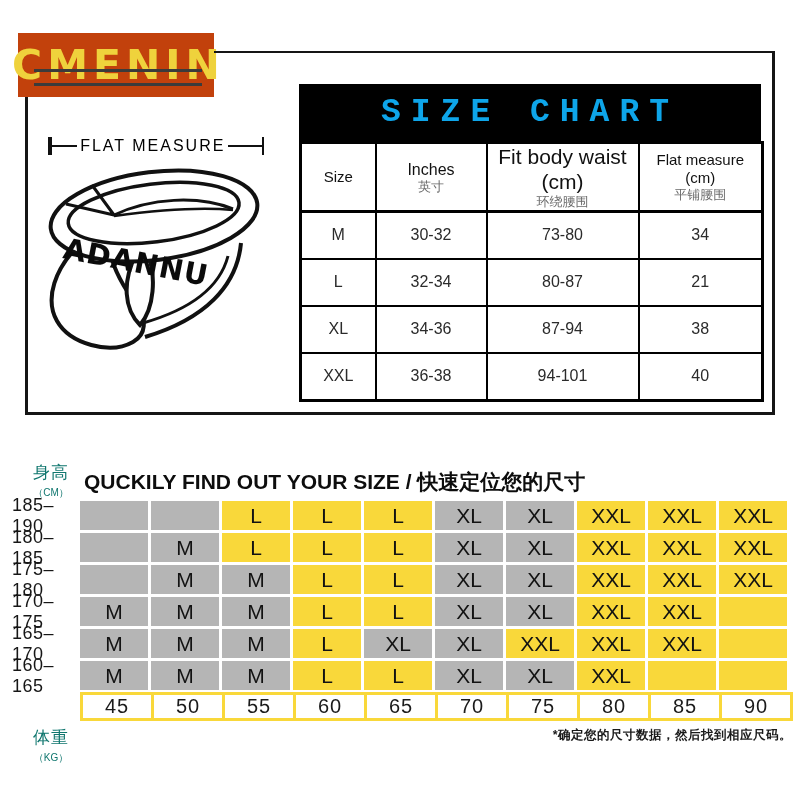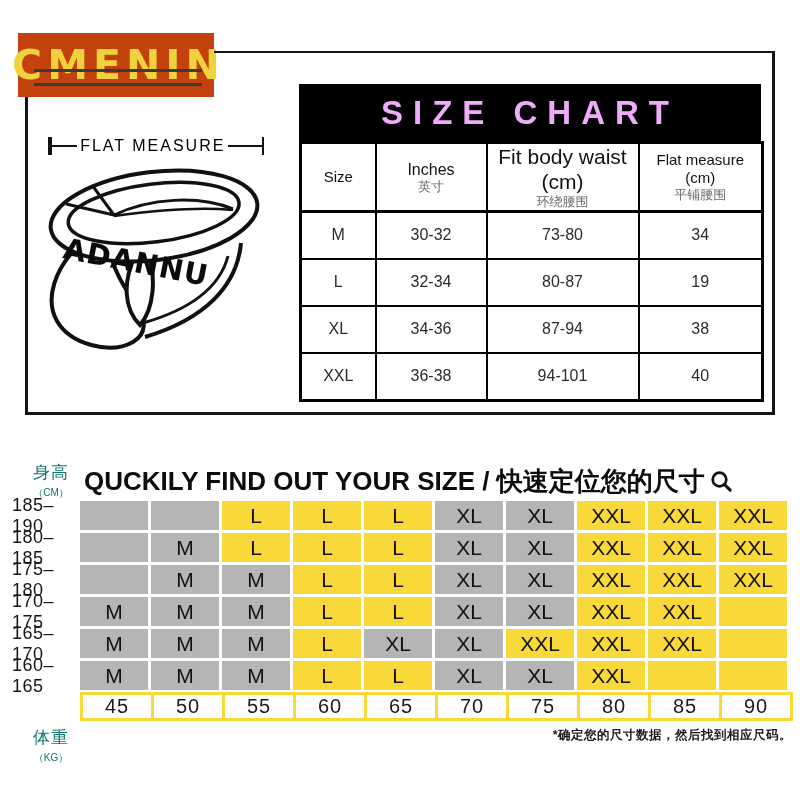--- a/index.html
+++ b/index.html
@@ -39,23 +39,23 @@
   .fm-line.a { flex:0.75; }
   .fm-line.b { flex:1; }
   .fm-text { font-size:16px; letter-spacing:2px; white-space:nowrap; padding:0 3px; color:#000000; }
 
   
   .underwear { position:absolute; left:28px; top:158px; }
 
   
   .panel { position:absolute; left:299px; top:84px; width:462px; }
   .banner {
-    height:57px; background:#000; color:#f0abfc;
+    height:57px; background:#000; color:#0ea5e9;
     display:flex; align-items:center; justify-content:center;
-    font-family:Liberation Sans, sans-serif; font-weight:bold;
+    font-family:Liberation Mono, monospace; font-weight:bold;
     font-size:33px; letter-spacing:10px; white-space:nowrap;
   }
   table.schart { width:462px; border-collapse:collapse; table-layout:fixed; background:#fff; border:3px solid #000; }
   table.schart th, table.schart td { border:2px solid #000; text-align:center; vertical-align:middle; padding:0; }
   table.schart thead th { height:47px; border-bottom:3px solid #000; font-weight:normal; }
   table.schart td { height:45px; font-size:16px; color:#2b2b2b; }
   .h-en { font-size:15px; color:#111; line-height:1.2; }
   th.col-1 .h-en { font-size:16px; }
   th.col-2 .h-en { font-size:21px; }
   .h-cn { font-size:13px; color:#6b6b6b; line-height:1.2; }
@@ -63,21 +63,21 @@
   
   .axis-label { position:absolute; width:54px; text-align:center; color:#0f766e; }
   .axis-main { font-size:17px; letter-spacing:1px; }
   .axis-unit { font-size:10px; margin-top:2px; letter-spacing:0; }
   .height-axis { left:24px; top:461px; }
   .weight-axis { left:24px; top:726px; }
 
   .finder-heading {
     position:absolute; left:84px; top:468px; height:26px;
     display:flex; align-items:center; gap:5px;
-    font-size:26px; font-weight:bold; color:#0d0d0d; white-space:nowrap;
+    font-size:21px; font-weight:bold; color:#0d0d0d; white-space:nowrap;flex-direction:column;
   }
 
   .hlabels { position:absolute; left:12px; top:501px; width:64px; }
   .hlabel {
     height:29px; margin-bottom:3px; display:flex; align-items:center; justify-content:flex-end;
     font-size:18px; color:#161616; letter-spacing:0.5px;
   }
 
   .grid { position:absolute; left:80px; top:501px; }
   .grow { display:flex; height:29px; margin-bottom:3px; }
@@ -181,21 +181,21 @@
           <tr>
             <td>M</td>
             <td>30-32</td>
             <td>73-80</td>
             <td>34</td>
           </tr>
           <tr>
             <td>L</td>
             <td>32-34</td>
             <td>80-87</td>
-            <td>19</td>
+            <td>21</td>
           </tr>
           <tr>
             <td>XL</td>
             <td>34-36</td>
             <td>87-94</td>
             <td>38</td>
           </tr>
           <tr>
             <td>XXL</td>
             <td>36-38</td>

